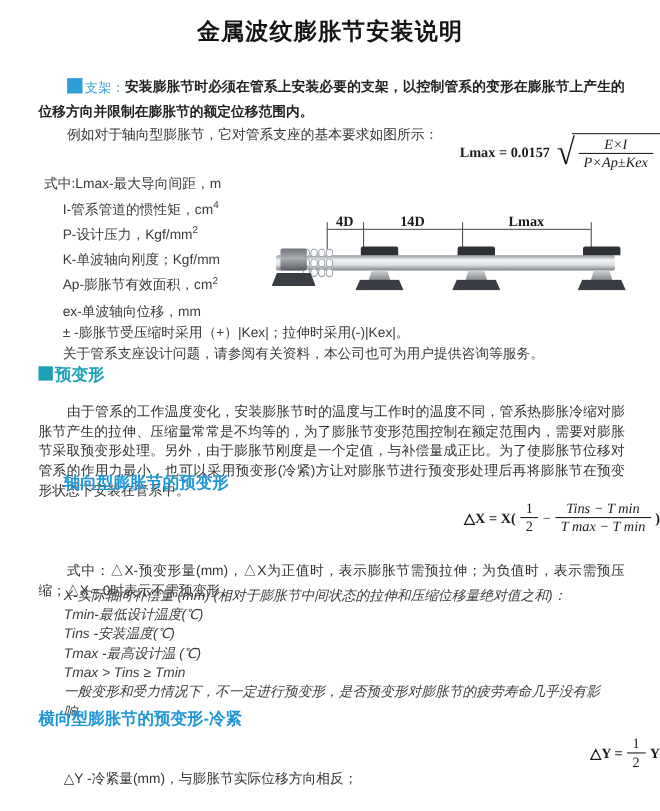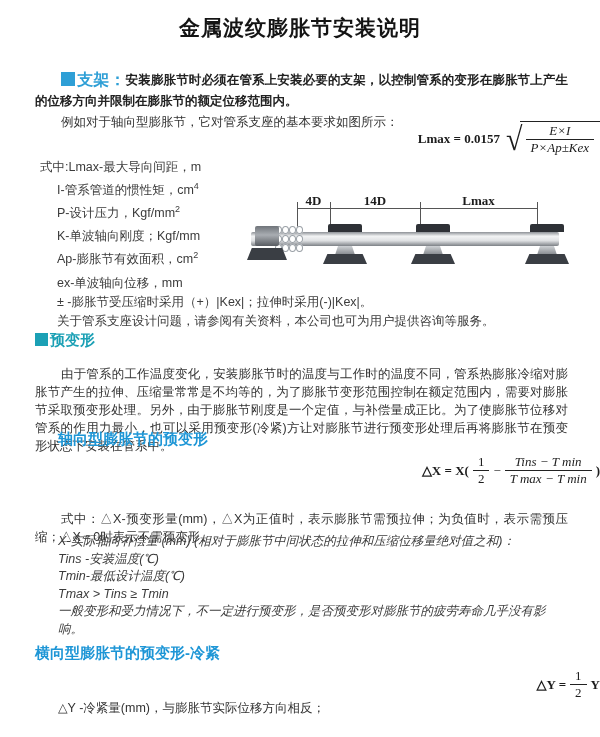--- a/index.html
+++ b/index.html
@@ -4,21 +4,21 @@
 <style>
   html,body{margin:0;padding:0;background:#ffffff;}
   body{width:600px;height:737px;position:relative;overflow:hidden;
        font-family:"Liberation Sans", sans-serif;color:#3b3b3b;}
   .abs{position:absolute;}
   
   #page-title{top:14px;left:0;width:600px;text-align:center;
       font-size:21px;font-weight:bold;color:#141414;letter-spacing:1px;}
   #p1{top:56px;left:35px;width:533px;font-size:12.5px;line-height:21px;
       font-weight:bold;color:#222;text-align:justify;text-indent:26px;}
-  .sec1-head{font-size:16px;font-weight:bold;vertical-align:-1px;}
+  .sec1-head{font-size:12px;font-weight:normal;vertical-align:-1px;}
   .sq{display:inline-block;width:14px;height:14px;margin-right:2px;vertical-align:-1px;}
   #p-example{top:101px;left:35px;width:533px;font-size:12.5px;text-indent:26px;color:#333;}
   
   .formula{left:0;right:0;display:flex;justify-content:flex-end;align-items:center;
       font-family:"Liberation Serif", serif;color:#1c1c1c;font-size:13px;}
   .f-lhs{font-weight:bold;}
   .radical{font-size:30px;line-height:30px;font-weight:bold;margin:0 -3px 0 6px;transform:scaleY(1.1);}
   .rootbox{border-top:1.5px solid #222;padding:1px 6px 0 6px;display:inline-block;}
   .frac{display:inline-flex;flex-direction:column;align-items:center;vertical-align:middle;}
   .frac .num{padding:0 5px;}
@@ -162,22 +162,23 @@
     <span class="num">Tins − T min</span>
     <span class="den">T max − T min</span>
   </span>
   <span class="f-lhs">)</span>
 </div>
 
 <p id="axial-where" class="abs">式中：△X-预变形量(mm)，△X为正值时，表示膨胀节需预拉伸；为负值时，表示需预压缩；△X＝0时表示不需预变形。</p>
 
 <div id="x-def-list" class="abs">
   <div class="def-line">X-实际轴向补偿量 (mm) (相对于膨胀节中间状态的拉伸和压缩位移量绝对值之和)：</div>
+  <div class="def-line">Tmin-最低设计温度(℃)</div>
   <div class="def-line">Tins -安装温度(℃)</div>
-  <div class="def-line">Tmin-最低设计温度(℃)</div>
+  <div class="def-line">Tmax -最高设计温 (℃)</div>
   <div class="def-line">Tmax &gt; Tins ≥ Tmin</div>
   <div class="def-line">一般变形和受力情况下，不一定进行预变形，是否预变形对膨胀节的疲劳寿命几乎没有影响。</div>
 </div>
 
 <div id="lateral-head" class="abs" style="color:#1e96d6">横向型膨胀节的预变形-冷紧</div>
 
 <div id="formula3" class="formula abs">
   <span class="f-lhs">△Y =</span>
   <span class="frac fgap">
     <span class="num">1</span>

